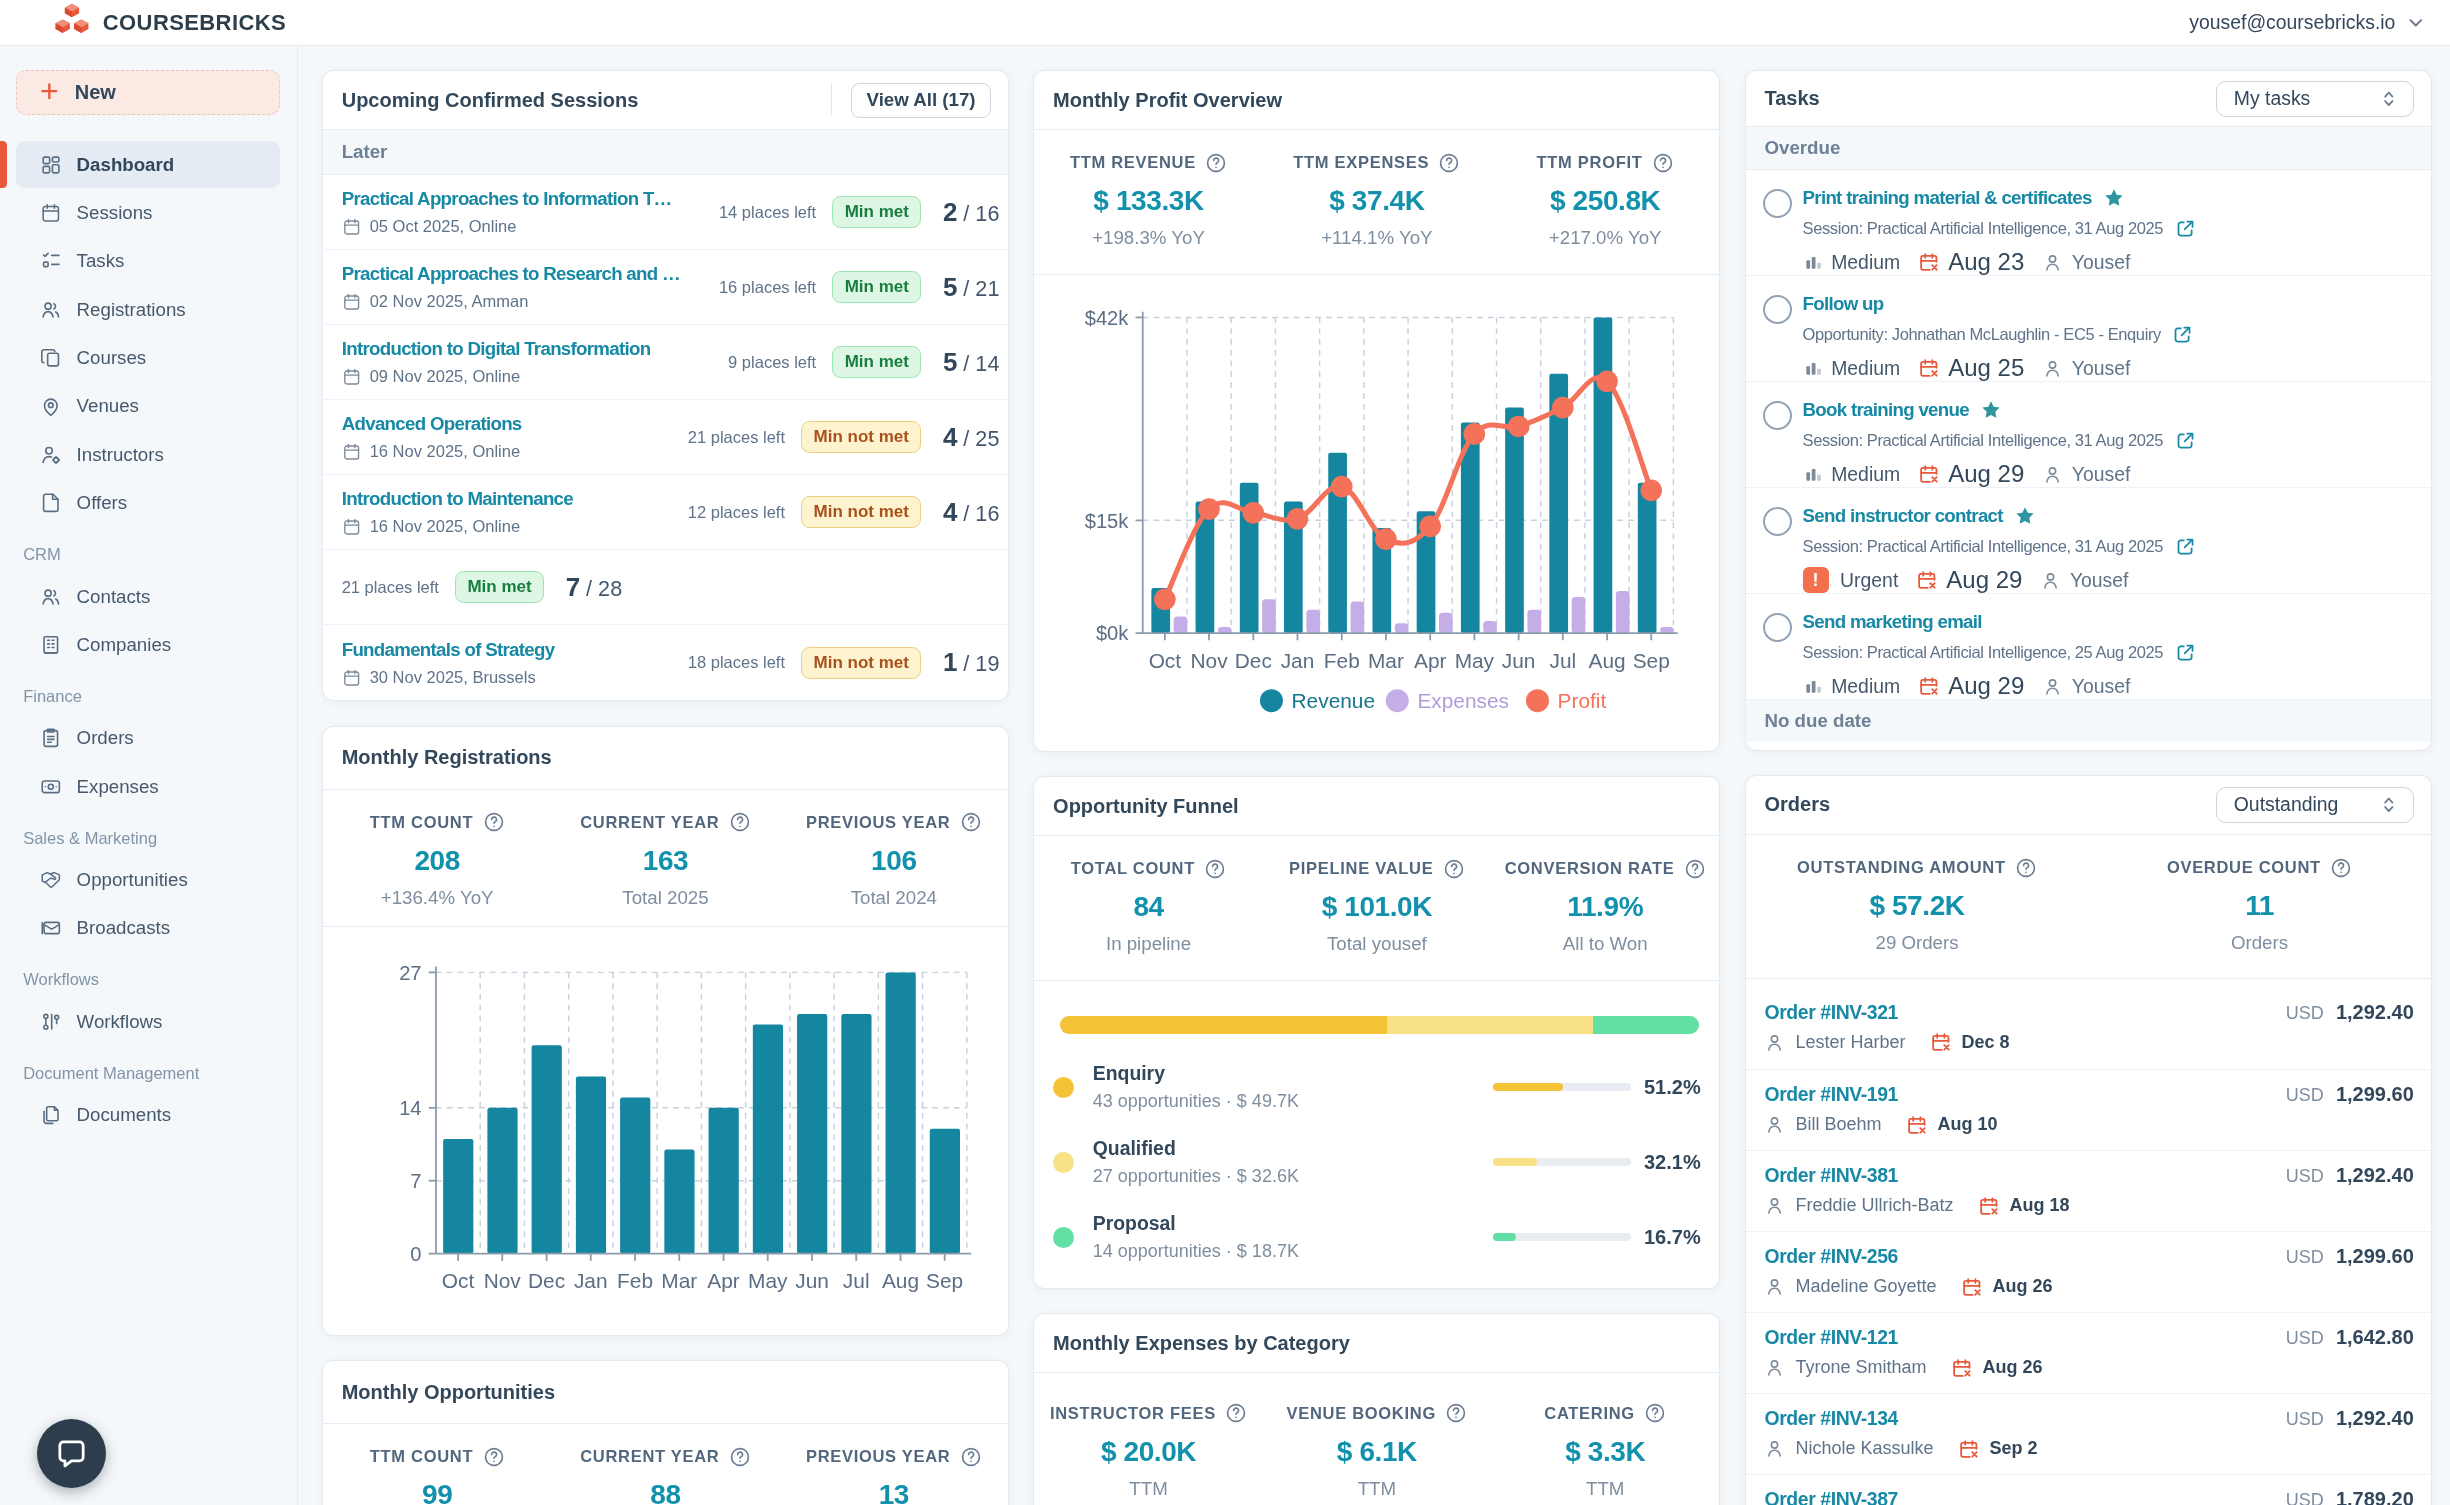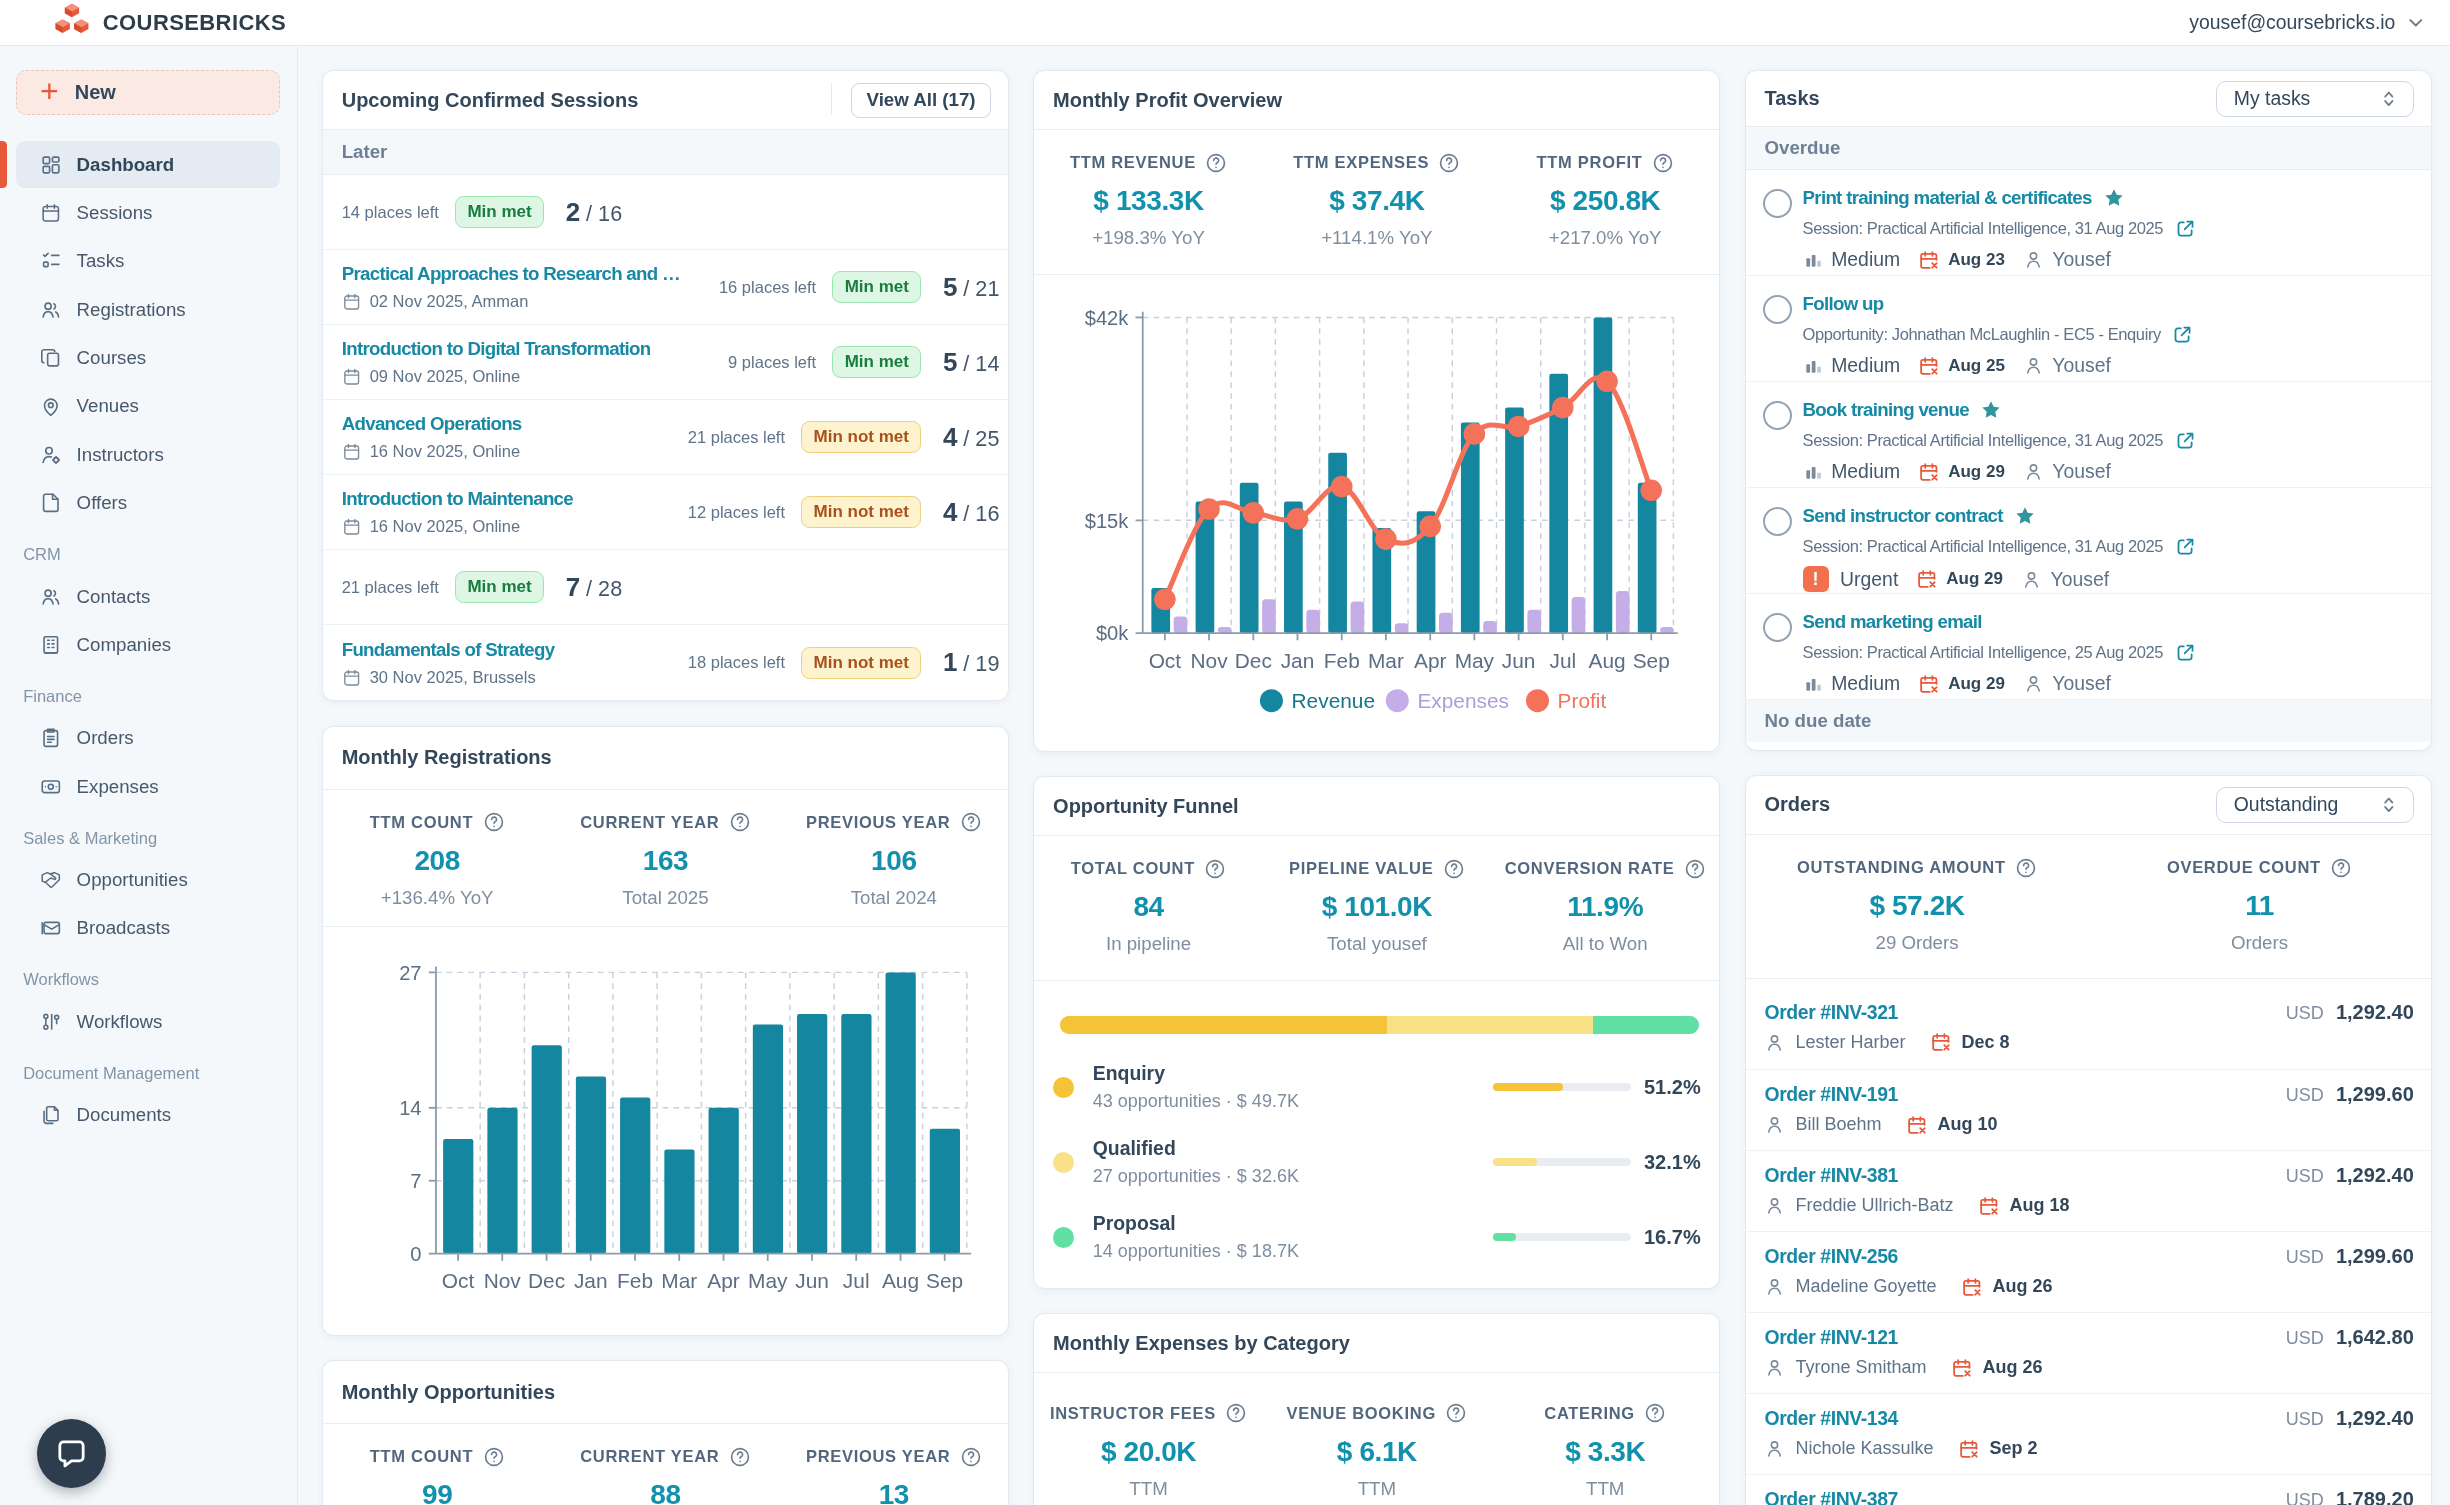--- a/index.html
+++ b/index.html
@@ -45,21 +45,21 @@
 .stat .lb{font-size:16.5px;font-weight:700;letter-spacing:0.7px;color:#52677e;display:flex;justify-content:center;gap:9.3px;align-items:center}
 .stat .val{font-size:28px;font-weight:700;letter-spacing:-0.4px;color:#1291ad;margin-top:11.5px}
 .stat .sub{font-size:18.7px;color:#7e8e9f;margin-top:10px}
 .task{height:106px;padding:17px 17px 0 17px;border-bottom:1.4px solid #eef2f6;display:flex}
 .ck{width:29px;height:29px;border:2.2px solid #93a3b3;border-radius:50%;margin-top:1.4px;flex:0 0 auto}
 .task .bd{margin-left:10.8px;min-width:0}
 .task .t1{display:flex;align-items:center;gap:11.5px;font-size:18.7px;letter-spacing:-0.7px;font-weight:700;color:#1789a5}
 .task .t2{display:flex;align-items:center;gap:11.5px;font-size:16.5px;letter-spacing:-0.4px;color:#5f7389;margin-top:8.6px}
 .task .t3{display:flex;align-items:center;gap:8.6px;font-size:19.4px;color:#33475b;margin-top:9.3px}
 .task .t3 .mut{color:#44586d;font-weight:400}
-.task .t3 .dtb{font-weight:700;font-size:17px}
+.task .t3 .dtb{font-weight:400;font-size:24px}
 .task .t3 .nm{color:#5f7389;font-weight:400}
 .gap26{width:0.7px}
 .urg{width:26px;height:26px;border-radius:5.8px;background:#f2704e;color:#fff;font-size:18px;font-weight:700;display:flex;align-items:center;justify-content:center}
 .ord{height:81px;padding:13px 17px 0 18.7px;border-bottom:1.4px solid #eef2f6}
 .ord .o1{display:flex;align-items:center;justify-content:space-between}
 .ord .onm{font-size:19.4px;letter-spacing:-0.4px;font-weight:700;color:#1789a5}
 .ord .oam{font-size:18px;color:#7e8e9f}
 .ord .oam b{color:#33475b;font-size:20px;margin-left:7.2px}
 .ord .o2{display:flex;align-items:center;gap:10px;font-size:18px;color:#5f7389;margin-top:7.2px}
 .ord .o2 .dtb{color:#33475b;font-weight:700;font-size:18px}
@@ -281,20 +281,26 @@
 <div class="col">
 <div class="card">
  <div class="card-h">Upcoming Confirmed Sessions
    <div class="hbtn">
             <div class="vsep"></div>
             <div class="viewall">View All (17)</div>
           </div>
  </div>
  <div class="srow">Later</div>
  <div class="sess">
+          <div class="lft">
+            <div class="tl">Practical Approaches to Information T…</div>
+<div class="dt"><svg width="19.4" height="19.4" style="color:#7c8a99;" viewBox="0 0 27 27">
+                <use href="#i-cal"></use>
+              </svg>05 Oct 2025, Online</div>
+          </div>
 <div class="sr">
             <span class="places">14 places left</span>
             <span class="bdg ok">Min met</span>
             <span class="cnt"><b>2</b> / 16</span>
           </div>
         </div>
         <div class="sess">
           <div class="lft">
             <div class="tl">Practical Approaches to Research and …</div>
 <div class="dt"><svg width="19.4" height="19.4" style="color:#7c8a99;" viewBox="0 0 27 27">

